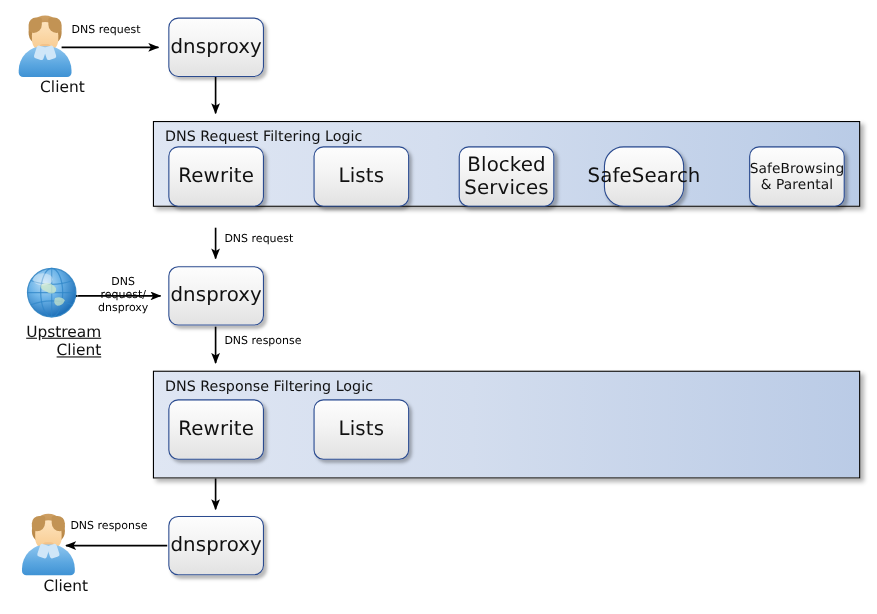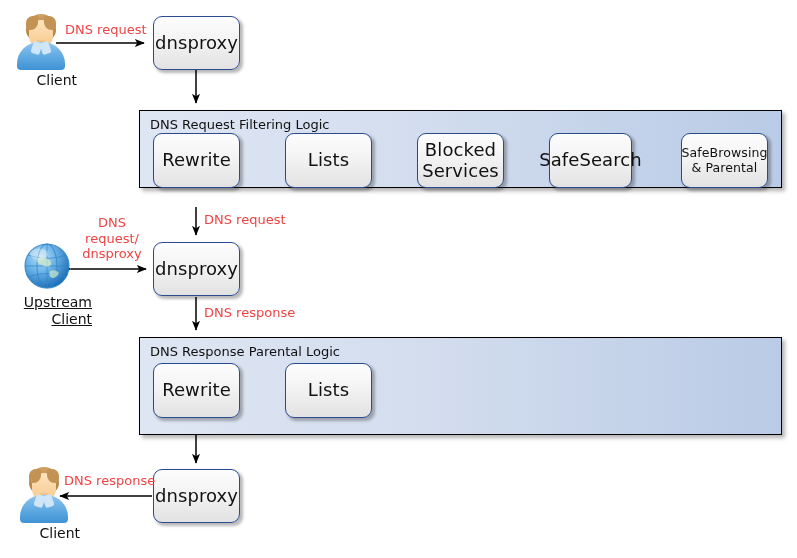--- a/index.html
+++ b/index.html
@@ -62,26 +62,26 @@
     left: 10px;
     top: 6px;
     font-size: 13px;
     color: #111;
     white-space: nowrap;
   }
 
   
   .edge-label {
     position: absolute;
-    font-size: 13px;
-    color: #ef4444;
+    font-size: 10px;
+    color: #000000;
     white-space: nowrap;
     line-height: 1.2;
   }
-  .edge-label.center { text-align: center; }
+  .edge-label.center { text-align: center; margin-top: 36px; }
 
   
   .caption {
     position: absolute;
     font-size: 14px;
     color: #111;
     text-align: right;
     line-height: 1.2;
     white-space: nowrap;
   }
@@ -249,31 +249,31 @@
 
   <div class="node" style="left:285px; top:133px; width:87px; height:55px;">Lists</div>
 
   <div class="node" style="left:417px; top:133px; width:87px; height:55px;">
     <div>
       <span>Blocked</span><br>
       <span>Services</span>
     </div>
   </div>
 
-  <div class="node" style="left:549px; top:133px; width:83px; height:55px;">SafeSearch</div>
+  <div class="node" style="left:549px; top:133px; width:73px; height:55px;border-radius:18px;">SafeSearch</div>
 
   <div class="node small-text" style="left:681px; top:133px; width:87px; height:55px;">
     <div>
       <span>SafeBrowsing</span><br>
       <span>&amp; Parental</span>
     </div>
   </div>
 
   <div class="lane lane-resp" style="left:139px; top:337px; width:643px; height:98px;">
-    <div class="lane-title">DNS Response Parental Logic</div>
+    <div class="lane-title">DNS Response Filtering Logic</div>
   </div>
 
   <div class="node" style="left:153px; top:363px; width:87px; height:55px;">Rewrite</div>
 
   <div class="node" style="left:285px; top:363px; width:87px; height:55px;">Lists</div>
 
   <div class="edge-label" style="left:65px; top:22px;">DNS request</div>
 
   <div class="edge-label" style="left:204px; top:212px;">DNS request</div>
 

